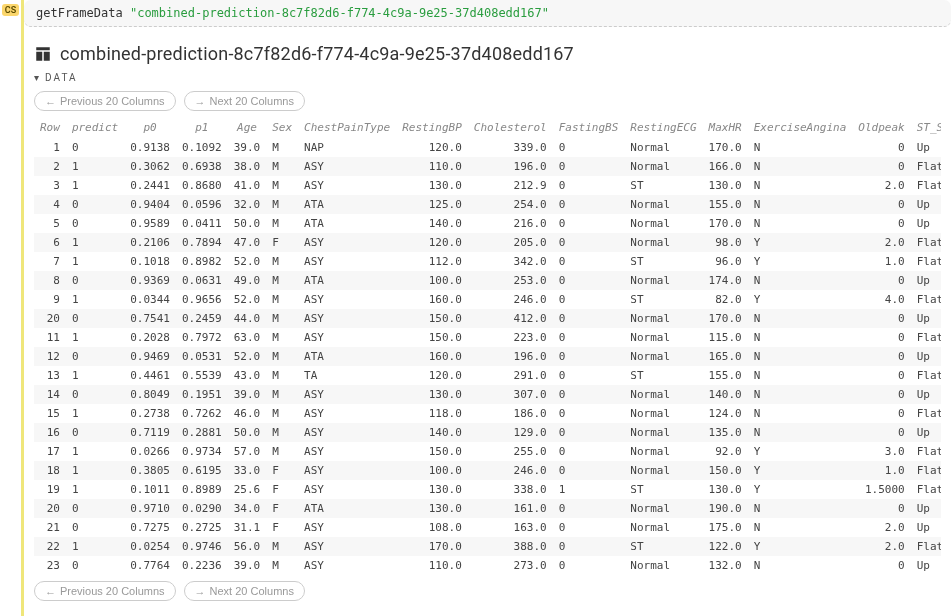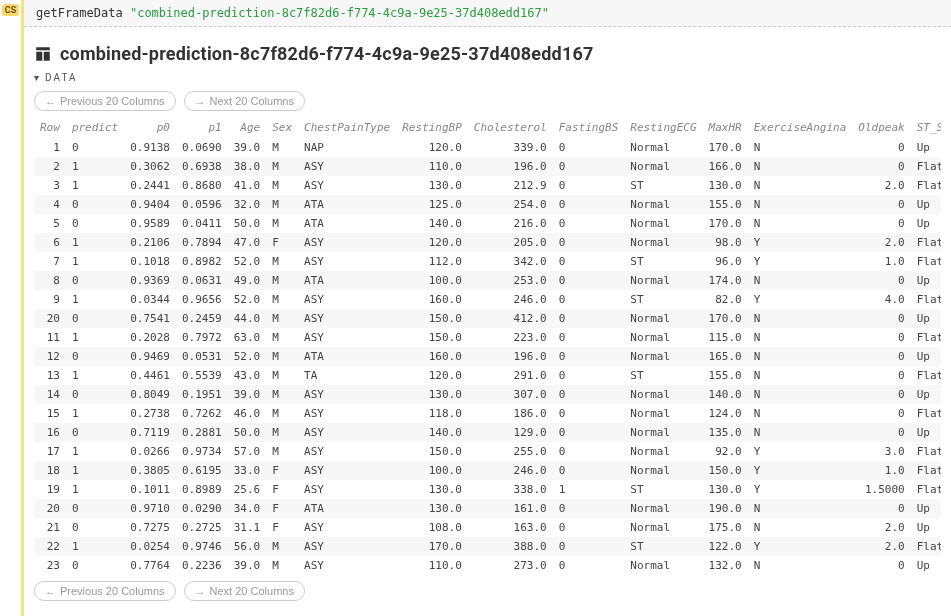--- a/index.html
+++ b/index.html
@@ -1,37 +1,37 @@
 <!DOCTYPE html>
 <html><head>
 <meta charset="utf-8">
 <style>
   * { box-sizing: border-box; margin: 0; padding: 0; }
   body { font-family: -apple-system, BlinkMacSystemFont, "Segoe UI", Roboto, sans-serif; background: #fff; color: #333; font-size: 12px; }
   .wrapper { display: flex; width: 951px; height: 616px; }
   .gutter { width: 24px; background: #fff; display: flex; flex-direction: column; align-items: center; padding-top: 4px; border-right: 3px solid #efe67a; }
   .gutter-badge { background: #fbd66c; color: #5a4a00; font-size: 9px; font-weight: 600; padding: 1px 3px; border-radius: 3px; }
   .main { flex: 1; overflow: hidden; }
-  .code-cell { background: #f7f7f7; border-bottom: 1px dashed #ccc; padding: 6px 12px; font-family: Menlo, Consolas, monospace; font-size: 12px; color: #333; }
+  .code-cell { background: #f7f7f7; border-bottom: 1px dashed #ccc; padding: 6px 12px; font-family: Menlo, Consolas, monospace; font-size: 12px; color: #333; border-radius: 7px; }
   .code-cell .str { color: #2a9d3f; }
   .content { padding: 16px 10px 8px 10px; }
   .title-row { display: flex; align-items: center; gap: 8px; margin-bottom: 8px; }
-  .title-row h2 { font-size: 18px; font-weight: 700; letter-spacing: 0.2px; }
+  .title-row h2 { font-size: 18px; font-weight: 400; letter-spacing: 0.2px; }
   .tbl-icon svg { display: block; }
   .section-toggle { display: flex; align-items: center; gap: 4px; font-size: 10px; letter-spacing: 2px; color: #555; margin-bottom: 8px; cursor: pointer; }
   .col-nav { display: flex; gap: 8px; margin-bottom: 6px; }
   .col-nav-btn { border: 1px solid #ccc; background: #fff; color: #999; font-size: 11px; padding: 3px 10px; border-radius: 12px; display: inline-flex; align-items: center; gap: 4px; cursor: pointer; }
   .col-nav-btn span.arrow { font-size: 11px; }
   .data-area { overflow-x: auto; }
   table.data { border-collapse: collapse; font-family: Menlo, Consolas, monospace; font-size: 11px; color: #444; }
   table.data th { font-style: italic; font-weight: 400; color: #888; text-align: center; padding: 4px 6px; white-space: nowrap; }
   table.data td { padding: 3px 6px; white-space: nowrap; }
   table.data tr.striped td { background: #f7f7f7; }
   table.data td.num { text-align: right; }
-  table.data th.num { text-align: right; }
+  table.data th.num { text-align: center; }
   .bottom-nav { display: flex; gap: 8px; margin-top: 6px; }
 </style>
 </head>
 <body>
 
 <div class="wrapper">
   <div class="gutter">
     <span class="gutter-badge">CS</span>
   </div>
   <div class="main">
@@ -83,21 +83,21 @@
                 <th class="">ExerciseAngina</th>
                 <th class="num">Oldpeak</th>
                 <th class="">ST_Slope</th>
               </tr>
             </thead>
           <tbody id="tbody">
               <tr>
                 <td class="num">1</td>
                 <td class="">0</td>
                 <td class="num">0.9138</td>
-                <td class="num">0.0690</td>
+                <td class="num">0.1092</td>
                 <td class="num">39.0</td>
                 <td class="">M</td>
                 <td class="">NAP</td>
                 <td class="num">120.0</td>
                 <td class="num">339.0</td>
                 <td class="">0</td>
                 <td class="">Normal</td>
                 <td class="num">170.0</td>
                 <td class="">N</td>
                 <td class="num">0</td>

